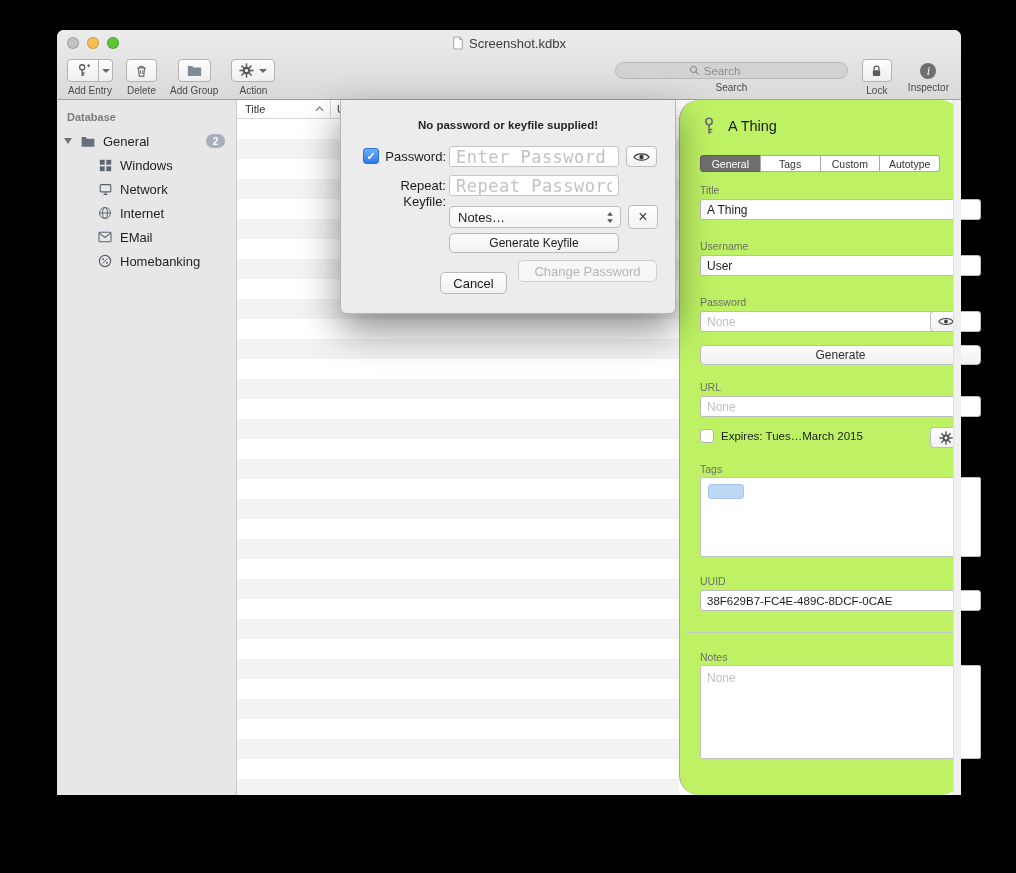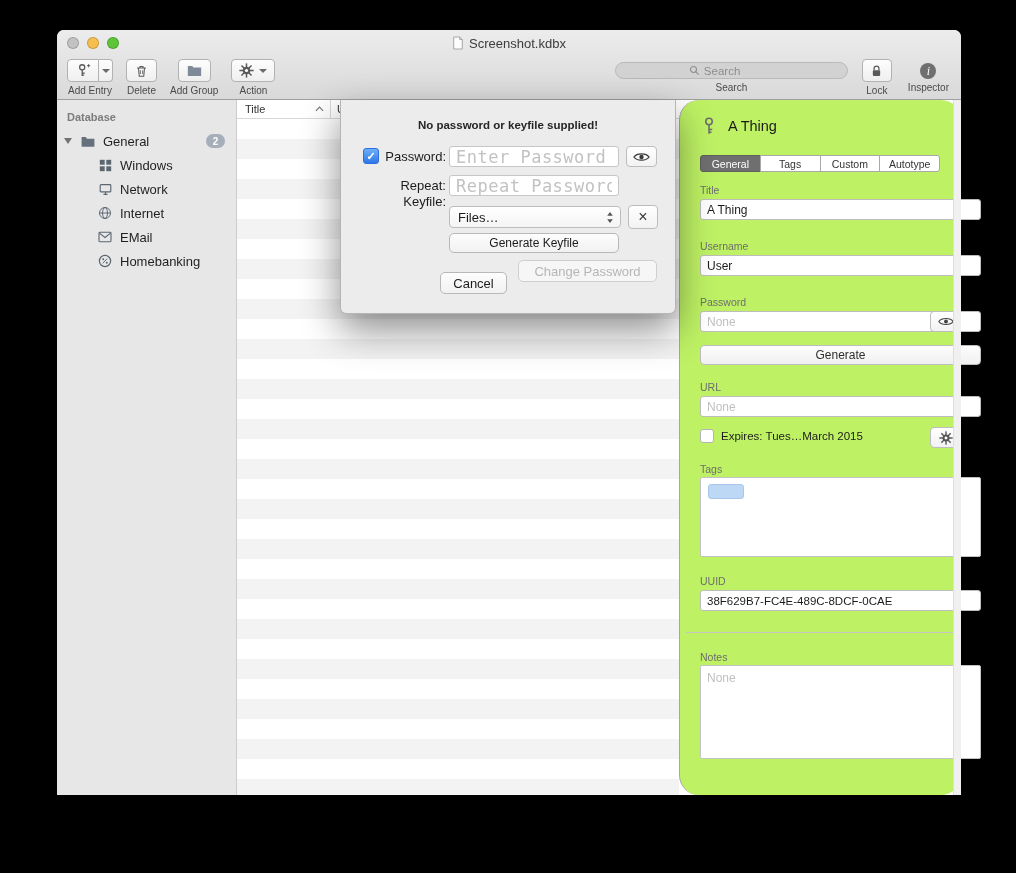--- a/index.html
+++ b/index.html
@@ -416,21 +416,21 @@
             <circle cx="9" cy="6" r="2.3" fill="#3a3a3a"></circle>
           </svg>
       </span>
     </button>
 
     <span class="dlg-label" style="top:75px;">Repeat:</span>
     <input class="dlg-input" style="top: 75px;" placeholder="Repeat Password">
 
     <span class="dlg-label" style="top:91px;">Keyfile:</span>
     <div class="popup" style="top:106px;">
-      <span>Files…</span>
+      <span>Notes…</span>
       <span class="chevrons">
         <svg width="8" height="13" viewBox="0 0 8 14" fill="#555">
             <path d="M4 1l3 4H1z"></path>
             <path d="M4 13L1 9h6z"></path>
           </svg>
       </span>
     </div>
     <button class="dlg-mini" style="top:105px; left:287px; width:30px; height:24px; font-size:16px; color:#3a3a3a;">
       <span>×</span>
     </button>

